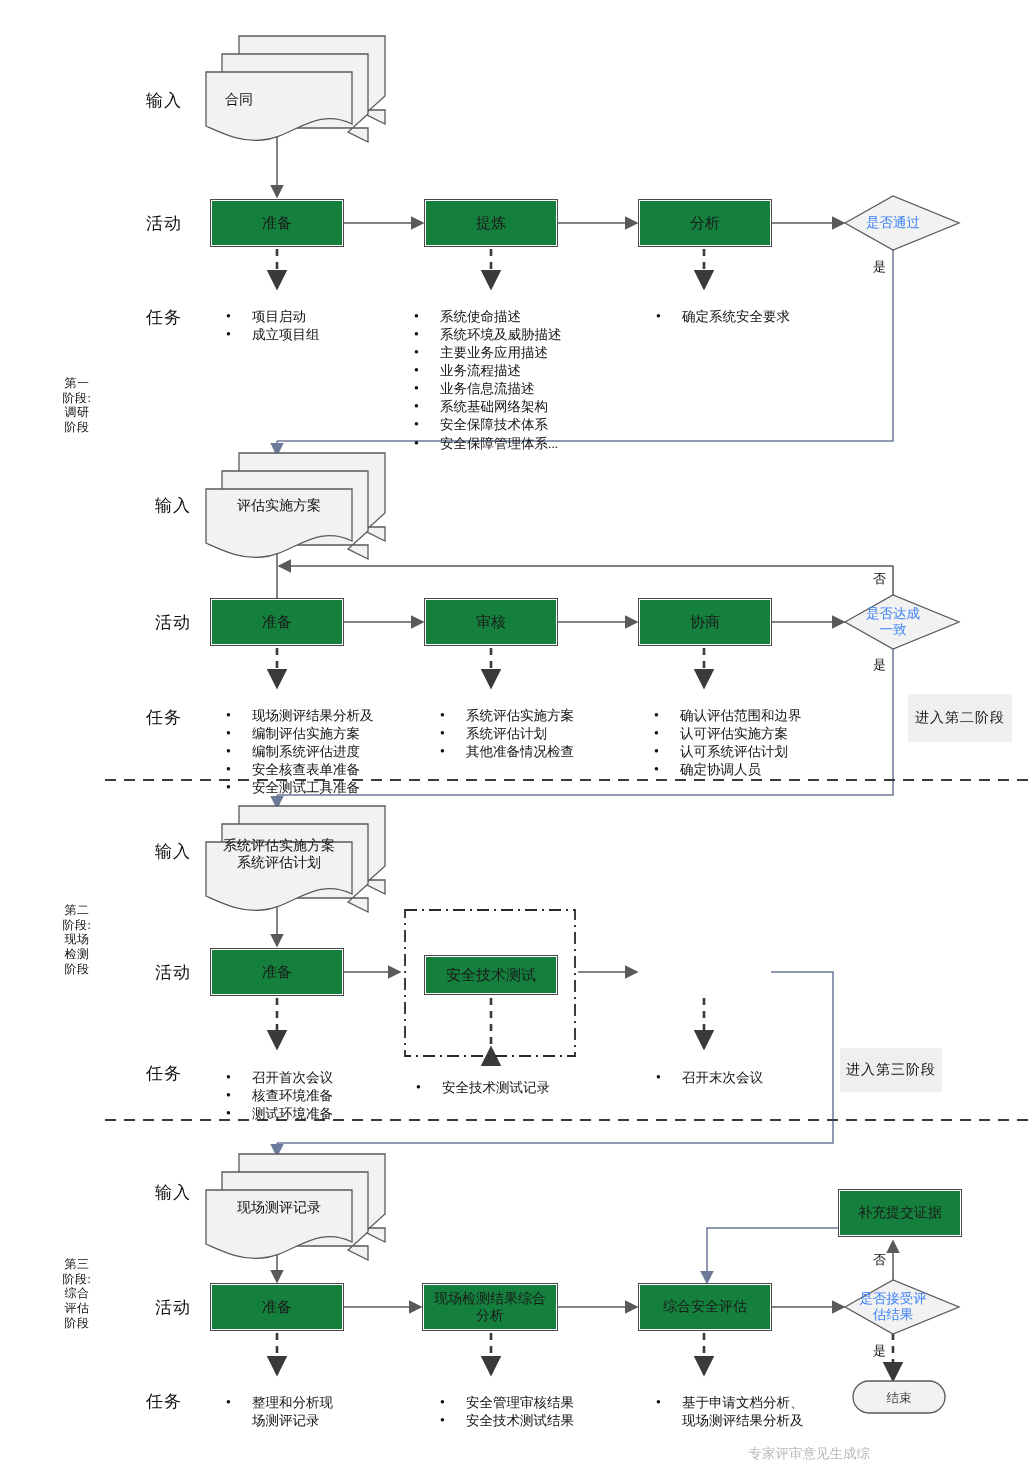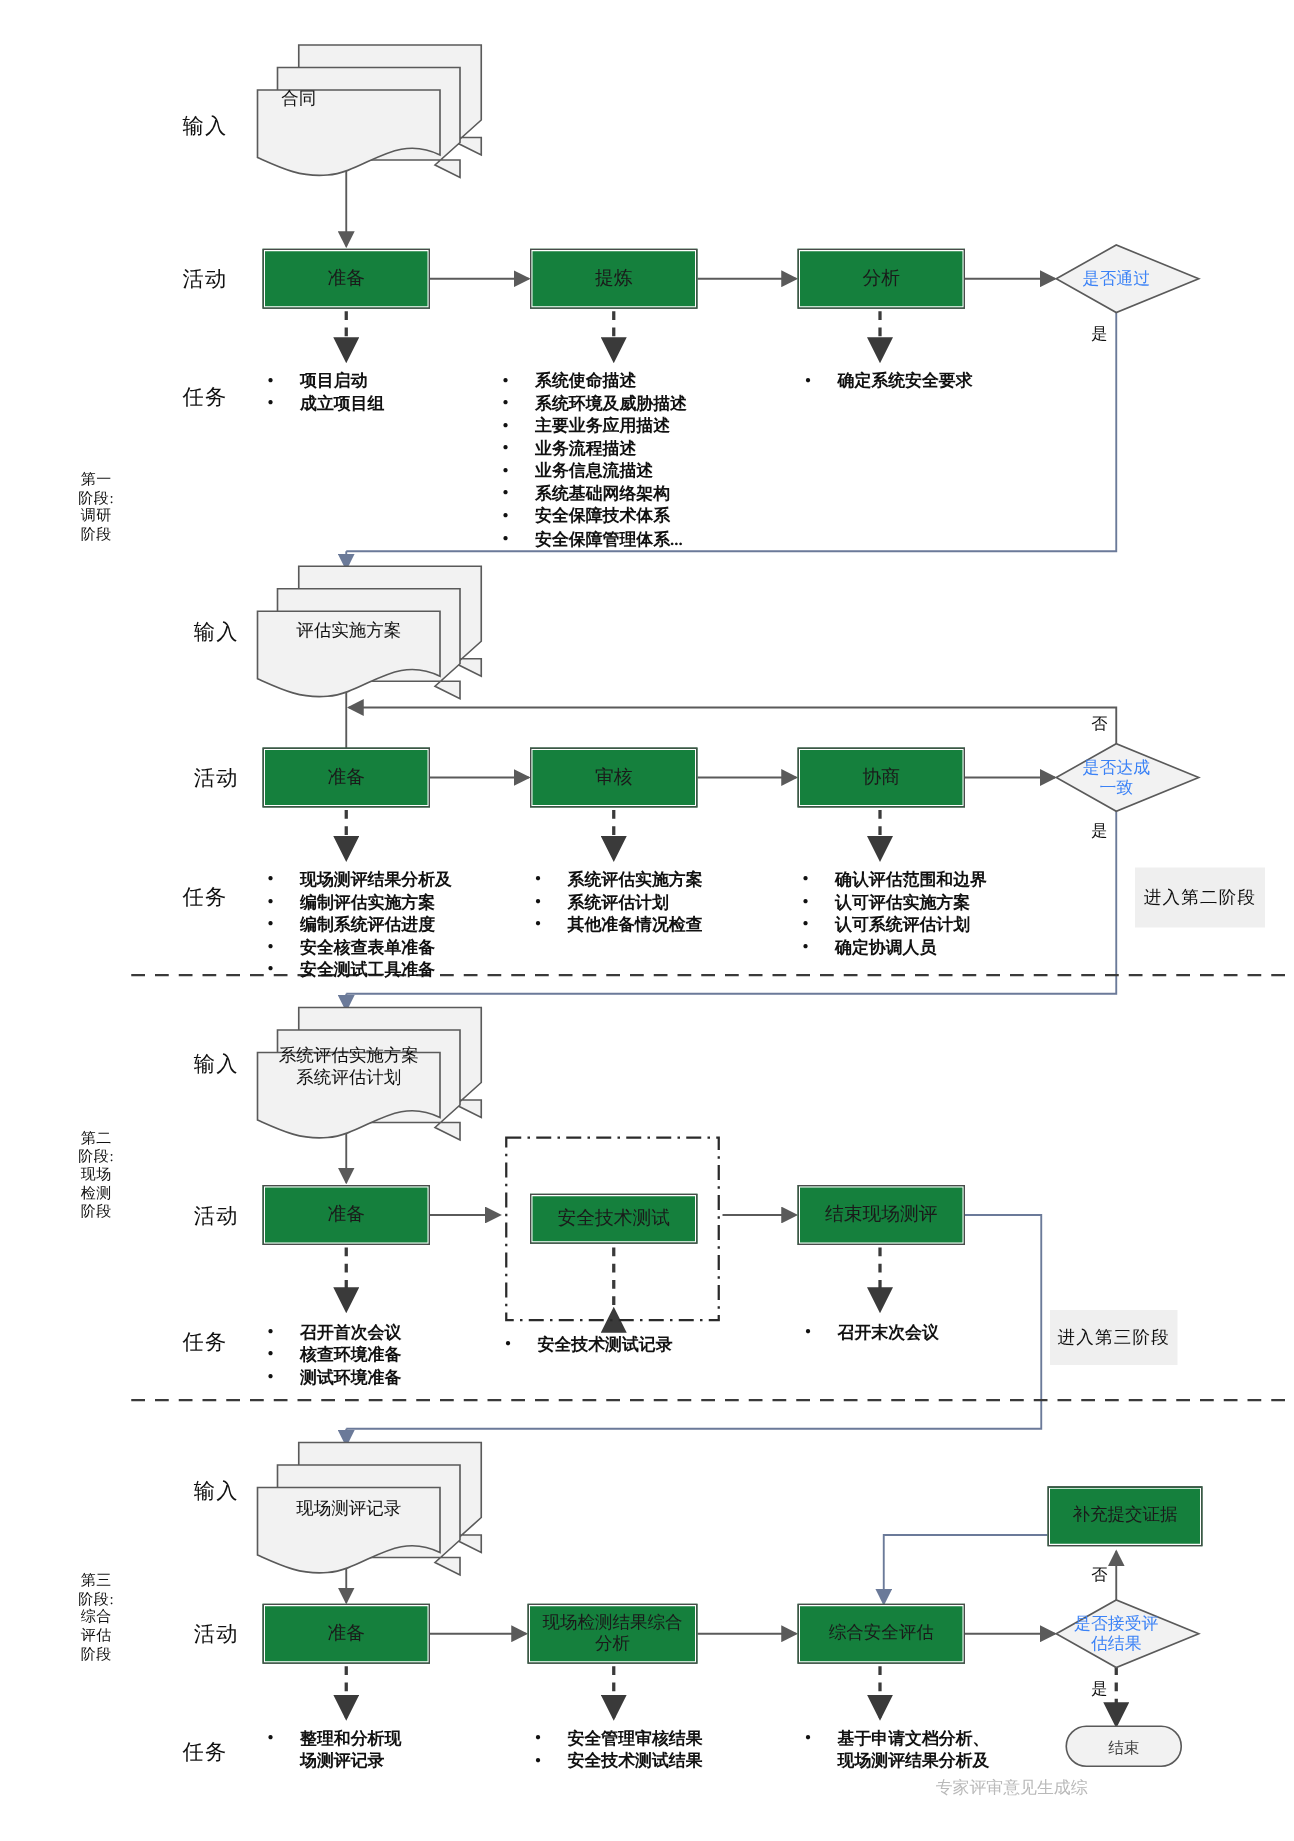--- a/index.html
+++ b/index.html
@@ -9,21 +9,21 @@
   svg.layer{position:absolute;left:0;top:0;width:1035px;height:1473px;pointer-events:none;}
   .node{position:absolute;box-sizing:border-box;display:flex;align-items:center;
         justify-content:center;text-align:center;}
   .proc{background:#15803d;border:1.6px solid #4a4a4a;font-size:15px;line-height:1.25;}
   .proc.inner{box-shadow:inset 0 0 0 1px #ffffff;}
   .rowlabel{position:absolute;font-size:17px;color:#111;letter-spacing:1px;}
   .stagelabel{position:absolute;font-size:12px;line-height:1.22;text-align:center;
               color:#111;letter-spacing:0.5px;}
   .doctext{position:absolute;font-size:14px;line-height:1.2;color:#111;text-align:center;}
   .tasks{position:absolute;font-size:13.5px;line-height:1.34;color:#111;}
-  .tasks ul{margin:4px;padding:0;list-style:none;font-weight:bold;}
+  .tasks ul{margin:16px;padding:0;list-style:none;}
   .tasks li{position:relative;padding-left:26px;margin:0;white-space:pre-line;}
   .tasks li:before{content:"\25CF";position:absolute;left:0;top:0;font-size:8px;line-height:1.9;color:#111;}
   .diamondtext{position:absolute;font-size:13.5px;line-height:1.2;text-align:center;color:#3b82f6;}
   .edgelabel{position:absolute;font-size:13px;color:#111;}
   .phasebox{position:absolute;background:#efefef;display:flex;align-items:center;
             justify-content:center;font-size:14px;color:#111;letter-spacing:1px;}
   .termtext{position:absolute;font-size:12.5px;color:#444;text-align:center;}
   .faded{color:#b9b9b9;text-align:right;}
 </style>
 </head>
@@ -165,21 +165,21 @@
 阶段:
 现场
 检测
 阶段</div>
   <div class="stagelabel" style="left:42px;top:1257px;width:70px;white-space:pre-line">第三
 阶段:
 综合
 评估
 阶段</div>
 
-  <div class="doctext" style="left:206px;top:72px;width:90px;text-align:left;padding-left:19px">合同</div>
+  <div class="doctext" style="left:206px;top:92px;width:90px;text-align:left;padding-left:19px">合同</div>
   <div class="doctext" style="left:206px;top:498px;width:146px">评估实施方案</div>
   <div class="doctext" style="left:206px;top:838px;width:146px;white-space:pre-line">系统评估实施方案
 系统评估计划</div>
   <div class="doctext" style="left:206px;top:1200px;width:146px">现场测评记录</div>
 
   <div class="node proc inner" style="left:210px;top:199px;width:134px;height:48px">准备</div>
   <div class="node proc inner" style="left:424px;top:199px;width:134px;height:48px">提炼</div>
   <div class="node proc inner" style="left:638px;top:199px;width:134px;height:48px">分析</div>
   <div class="diamondtext" style="left:845px;top:215px;width:96px">是否通过</div>
   <div class="edgelabel" style="left:873px;top:258px">是</div>
@@ -237,21 +237,20 @@
     <ul>
         <li>确认评估范围和边界</li>
         <li>认可评估实施方案</li>
         <li>认可系统评估计划</li>
         <li>确定协调人员</li>
       </ul>
   </div>
 
   <div class="node proc inner" style="left:210px;top:948px;width:134px;height:48px">准备</div>
   <div class="node proc inner" style="left:424px;top:955px;width:134px;height:40px">安全技术测试</div>
-  <div class="node proc inner" style="left:638px;top:948px;width:134px;height:48px">结束现场测评</div>
   <div class="phasebox" style="left:840px;top:1048px;width:102px;height:44px">进入第三阶段</div>
 
   <div class="tasks" style="left:210px;top:1053px;width:200px">
     <ul>
         <li>召开首次会议</li>
         <li>核查环境准备</li>
         <li>测试环境准备</li>
       </ul>
   </div>
   <div class="tasks" style="left:400px;top:1063px;width:210px">

